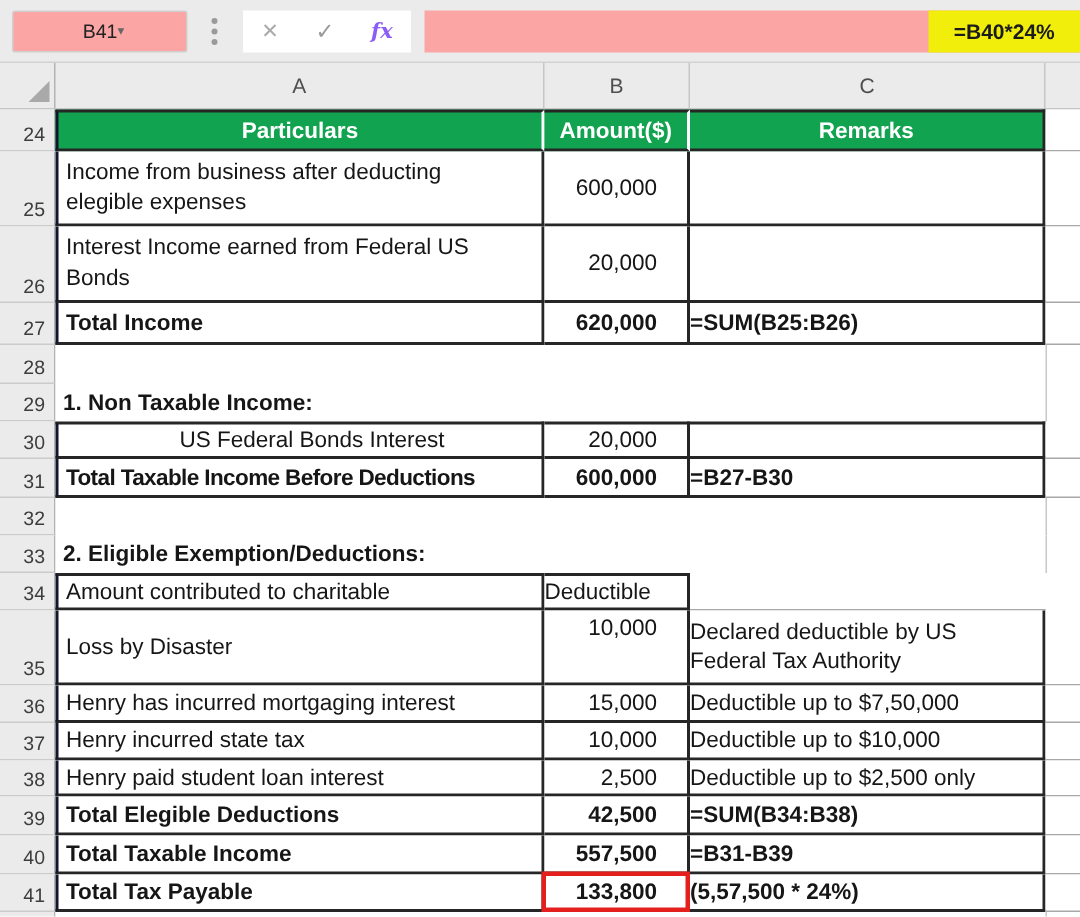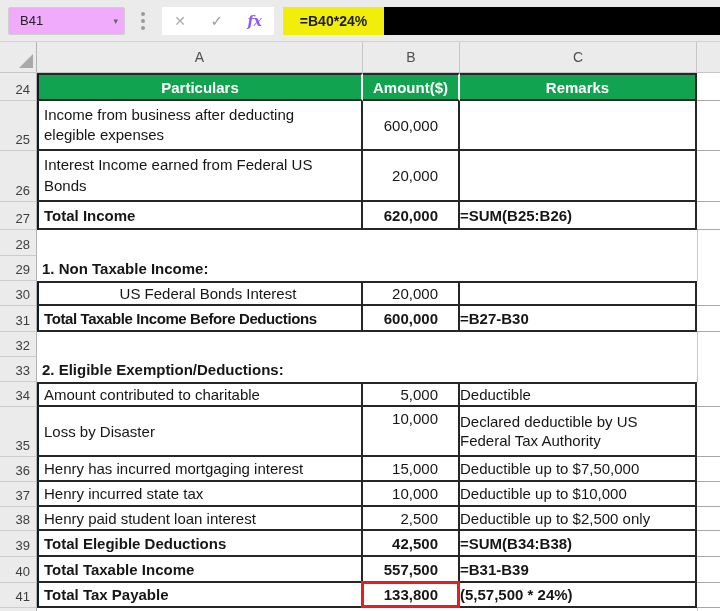--- a/index.html
+++ b/index.html
@@ -3,34 +3,34 @@
 <meta charset="utf-8">
 <style>
   html,body{margin:0;padding:0;}
   body{width:720px;height:611px;overflow:hidden;background:#fff;
        font-family:"Liberation Sans","DejaVu Sans",sans-serif;}
   .app{width:720px;height:611px;position:relative;}
 
   
   .fbar{height:42px;background:#ebebeb;border-bottom:1px solid #d2d2d2;
         display:flex;align-items:center;box-sizing:border-box;}
-  .namebox{width:117px;height:28px;background:#f0abfc;border:1px solid #cfcfcf;border-radius:2px;
-           margin-left:8px;display:flex;align-items:center;justify-content:space-between;
+  .namebox{width:117px;height:28px;background:#fca5a5;border:1px solid #cfcfcf;border-radius:2px;
+           margin-left:8px;display:flex;align-items:center;justify-content:center;
            padding:0 6px 0 11px;box-sizing:border-box;}
   .namebox .val{font-size:13px;color:#222;}
   .caret{font-size:9px;color:#666;}
   .grip{width:4px;height:4px;border-radius:50%;background:#9a9a9a;
         box-shadow:0 7px 0 #9a9a9a,0 -7px 0 #9a9a9a;margin:0 17px 0 16px;}
   .btnstrip{width:112px;height:28px;background:#fff;display:flex;align-items:center;
             justify-content:space-around;box-sizing:border-box;}
   .xbtn{color:#ababab;font-size:14px;}
   .okbtn{color:#9a9a9a;font-size:15px;}
   .fxbtn{color:#8b5cf6;font-size:14px;font-style:italic;font-weight:bold;
          font-family:"DejaVu Serif",serif;}
-  .ffield{flex:1;height:28px;background:#000000;margin-left:9px;display:flex;align-items:stretch;}
+  .ffield{flex:1;height:28px;background:#fca5a5;margin-left:9px;display:flex;align-items:stretch;justify-content:flex-end;}
   .fhl{width:101px;background:#f2ee0c;display:flex;align-items:center;justify-content:center;
        font-size:14px;font-weight:600;color:#1c1c1c;}
 
   
   .colhdr{display:grid;grid-template-columns:37px 326px 97px 237px 23px;height:31px;
           background:#ebebeb;border-bottom:1px solid #c6c6c6;box-sizing:border-box;}
   .ch{display:flex;align-items:center;justify-content:center;font-size:14px;color:#4f4f4f;
       border-right:1px solid #c6c6c6;box-sizing:border-box;}
   .corner{position:relative;border-right:1px solid #b3b3b3;}
   .tri{position:absolute;right:3px;bottom:4px;width:0;height:0;
@@ -168,21 +168,20 @@
 
   <div class="row" style="height:25px">
     <div class="rh">33</div>
     <div class="c b nw span">2. Eligible Exemption/Deductions:</div>
     <div class="sl slv"></div>
   </div>
 
   <div class="row" style="height:25px">
     <div class="rh">34</div>
     <div class="c nw bl bt br bb">Amount contributed to charitable</div>
-    <div class="c amt bt br bb">5,000</div>
     <div class="c rem nw bt br bb">Deductible</div>
     <div class="sl gsl"></div>
   </div>
 
   <div class="row" style="height:50px">
     <div class="rh">35</div>
     <div class="c nw bl br bb">Loss by Disaster</div>
     <div class="c amt vtop br bb">10,000</div>
     <div class="c rem wrapC br bb">Declared deductible by US Federal Tax Authority</div>
     <div class="sl gsl"></div>

